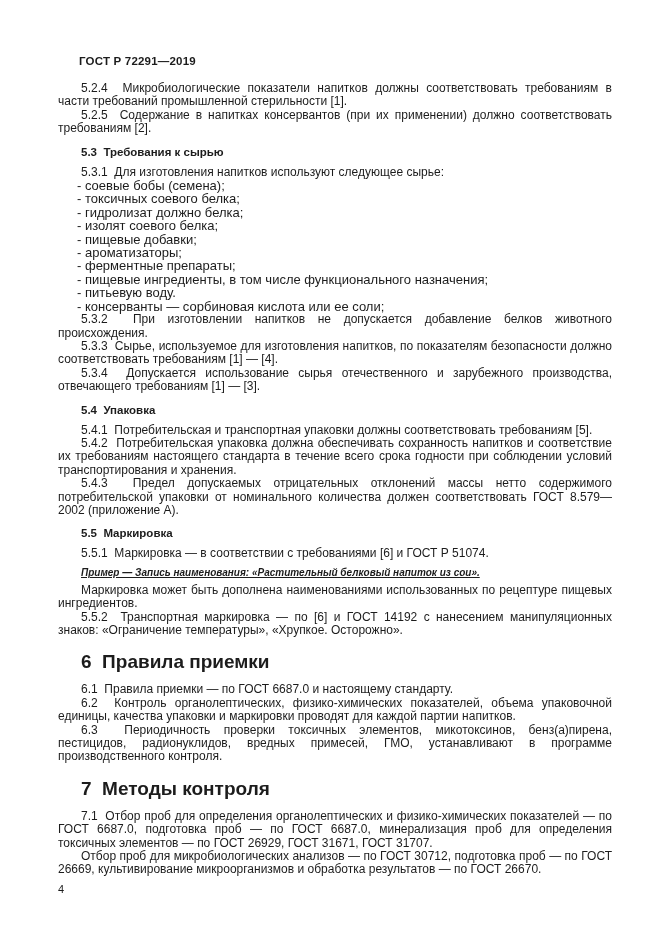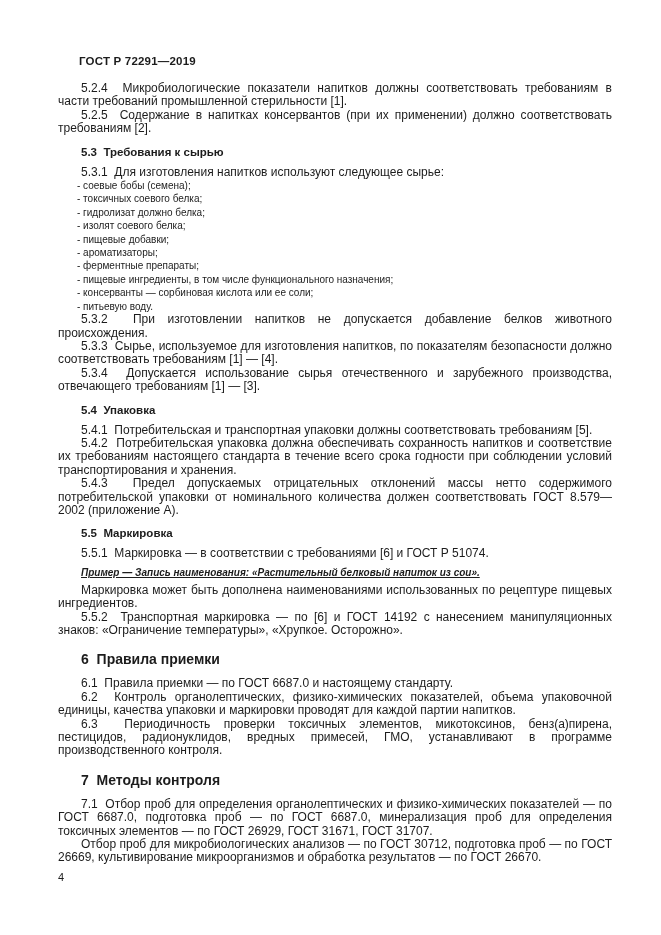--- a/index.html
+++ b/index.html
@@ -27,31 +27,31 @@
     margin: 0;
     font-size: 12px;
     line-height: 13.4px;
     text-align: justify;
     text-indent: 23px;
   }
   ul.dash-list {
     margin: 0;
     padding: 0 0 0 19px;
     list-style: none;
-    font-size: 10px;
+    font-size: 13px;
     line-height: 13.4px;
   }
   ul.dash-list li { margin: 0; }
   h3.subsection-heading {
     font-size: 11.5px;
     font-weight: bold;
     margin: 10px 0 8px 23px;
   }
   h2.section-heading {
-    font-size: 14px;
+    font-size: 19px;
     font-weight: bold;
     margin: 14px 0 10px 23px;
   }
   p.example-note {
     font-size: 10px;
     font-weight: bold;
     font-style: italic;
     margin: 6px 0 6px 23px;
     text-indent: 0;
     text-decoration: underline;
@@ -79,22 +79,22 @@
 
     <ul class="dash-list">
       <li>- соевые бобы (семена);</li>
       <li>- токсичных соевого белка;</li>
       <li>- гидролизат должно белка;</li>
       <li>- изолят соевого белка;</li>
       <li>- пищевые добавки;</li>
       <li>- ароматизаторы;</li>
       <li>- ферментные препараты;</li>
       <li>- пищевые ингредиенты, в том числе функционального назначения;</li>
+      <li>- питьевую воду.</li>
       <li>- консерванты — сорбиновая кислота или ее соли;</li>
-      <li>- питьевую воду.</li>
     </ul>
 
     <p class="body-par">5.3.2&nbsp; При изготовлении напитков не допускается добавление белков животного происхождения.</p>
     <p class="body-par">5.3.3&nbsp; Сырье, используемое для изготовления напитков, по показателям безопасности должно соответствовать требованиям [1] — [4].</p>
     <p class="body-par">5.3.4&nbsp; Допускается использование сырья отечественного и зарубежного производства, отвечающего требованиям [1] — [3].</p>
 
     <h3 class="subsection-heading">5.4&nbsp; Упаковка</h3>
 
     <p class="body-par">5.4.1&nbsp; Потребительская и транспортная упаковки должны соответствовать требованиям [5].</p>
     <p class="body-par">5.4.2&nbsp; Потребительская упаковка должна обеспечивать сохранность напитков и соответствие их требованиям настоящего стандарта в течение всего срока годности при соблюдении условий транспортирования и хранения.</p>

